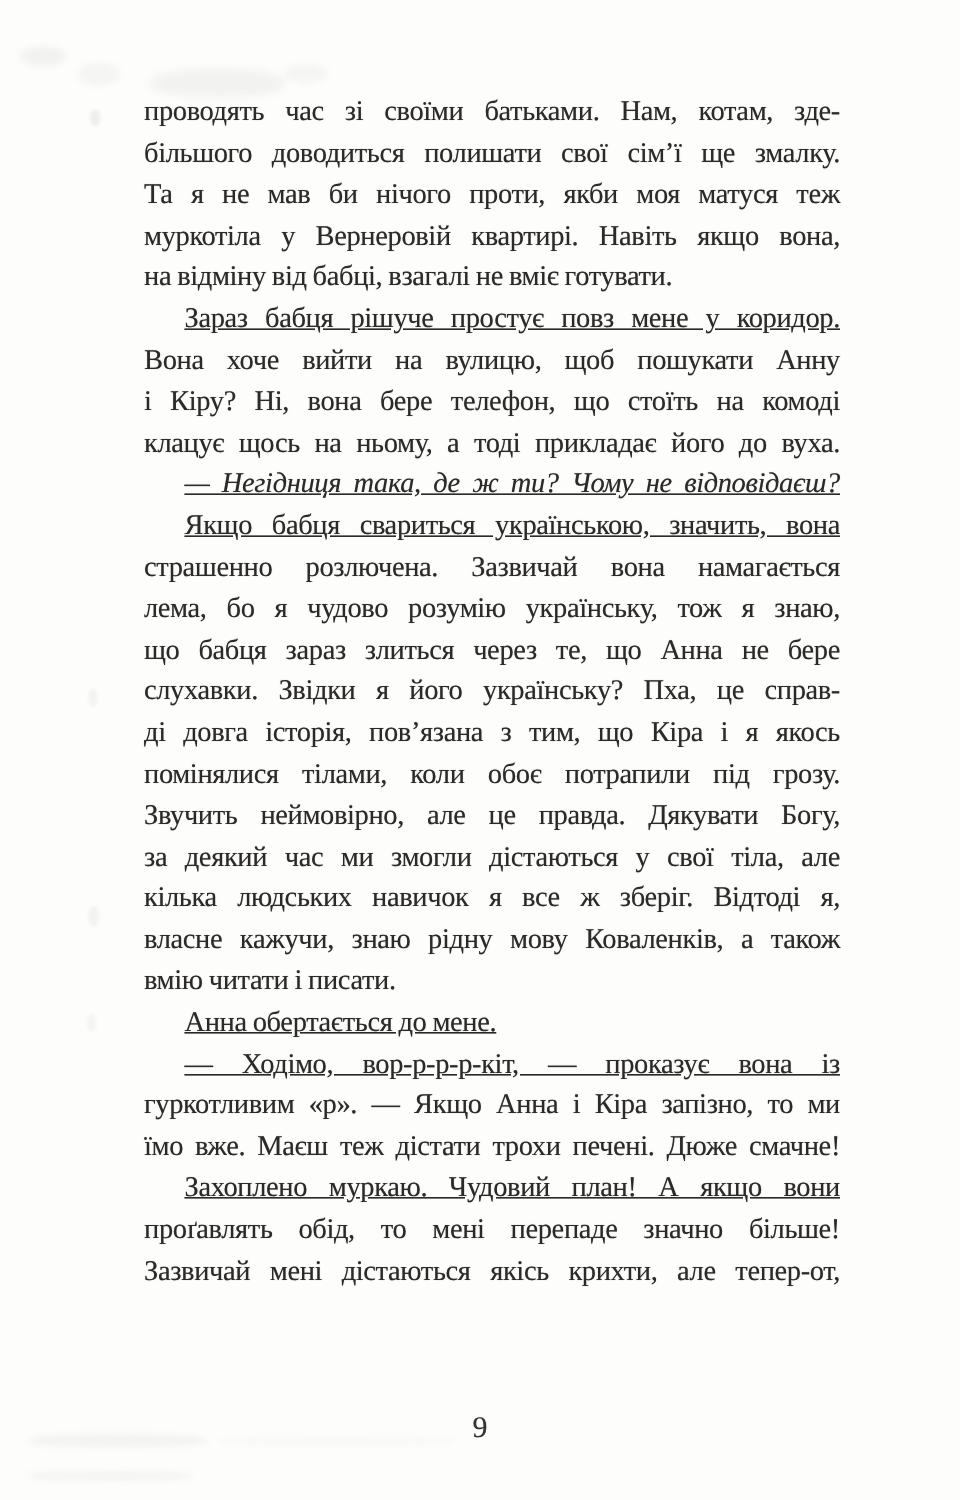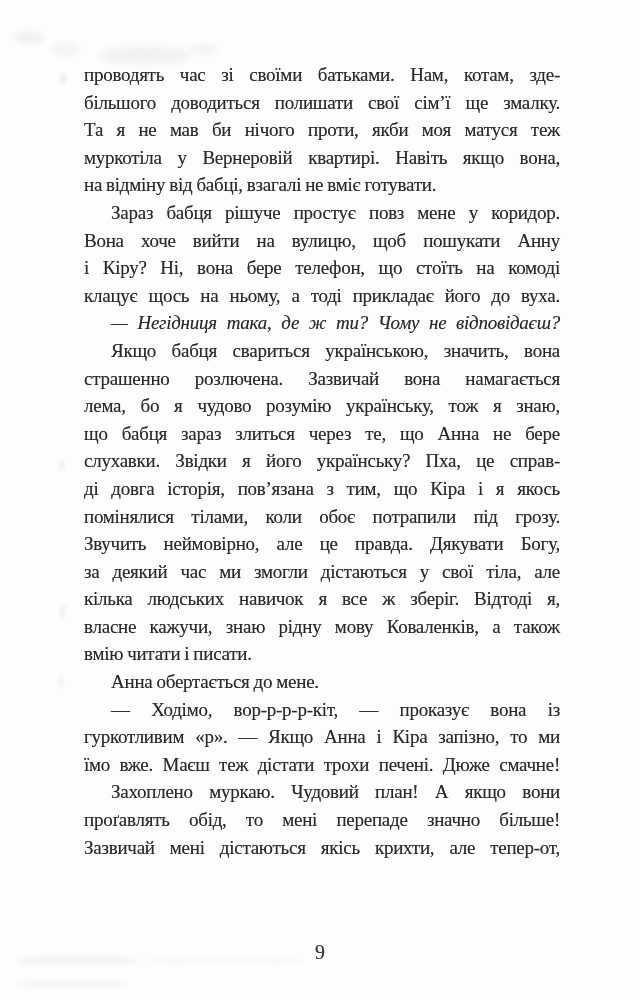--- a/index.html
+++ b/index.html
@@ -26,23 +26,24 @@
     line-height: 27.6px;
     letter-spacing: -0.25px;
     word-spacing: -0.5px;
     text-shadow: 0 0 0.6px rgba(43,42,40,0.5);
   }
   .line {
     height: 27.6px;
     text-align: justify;
     text-align-last: justify;
     white-space: normal;
+    margin-left: 12px;
   }
   .line.last   { text-align-last: left; }
-  .line.indent { padding-left: 27px; }
+  .line.indent { padding-left: 27px; text-decoration: underline; }
   .line.italic { font-style: italic; }
   
   .page-number {
     position: absolute;
     top: 941px;
     left: 0;
     width: 100%;
     text-align: center;
     font-size: 20px;
     color: #343330;

